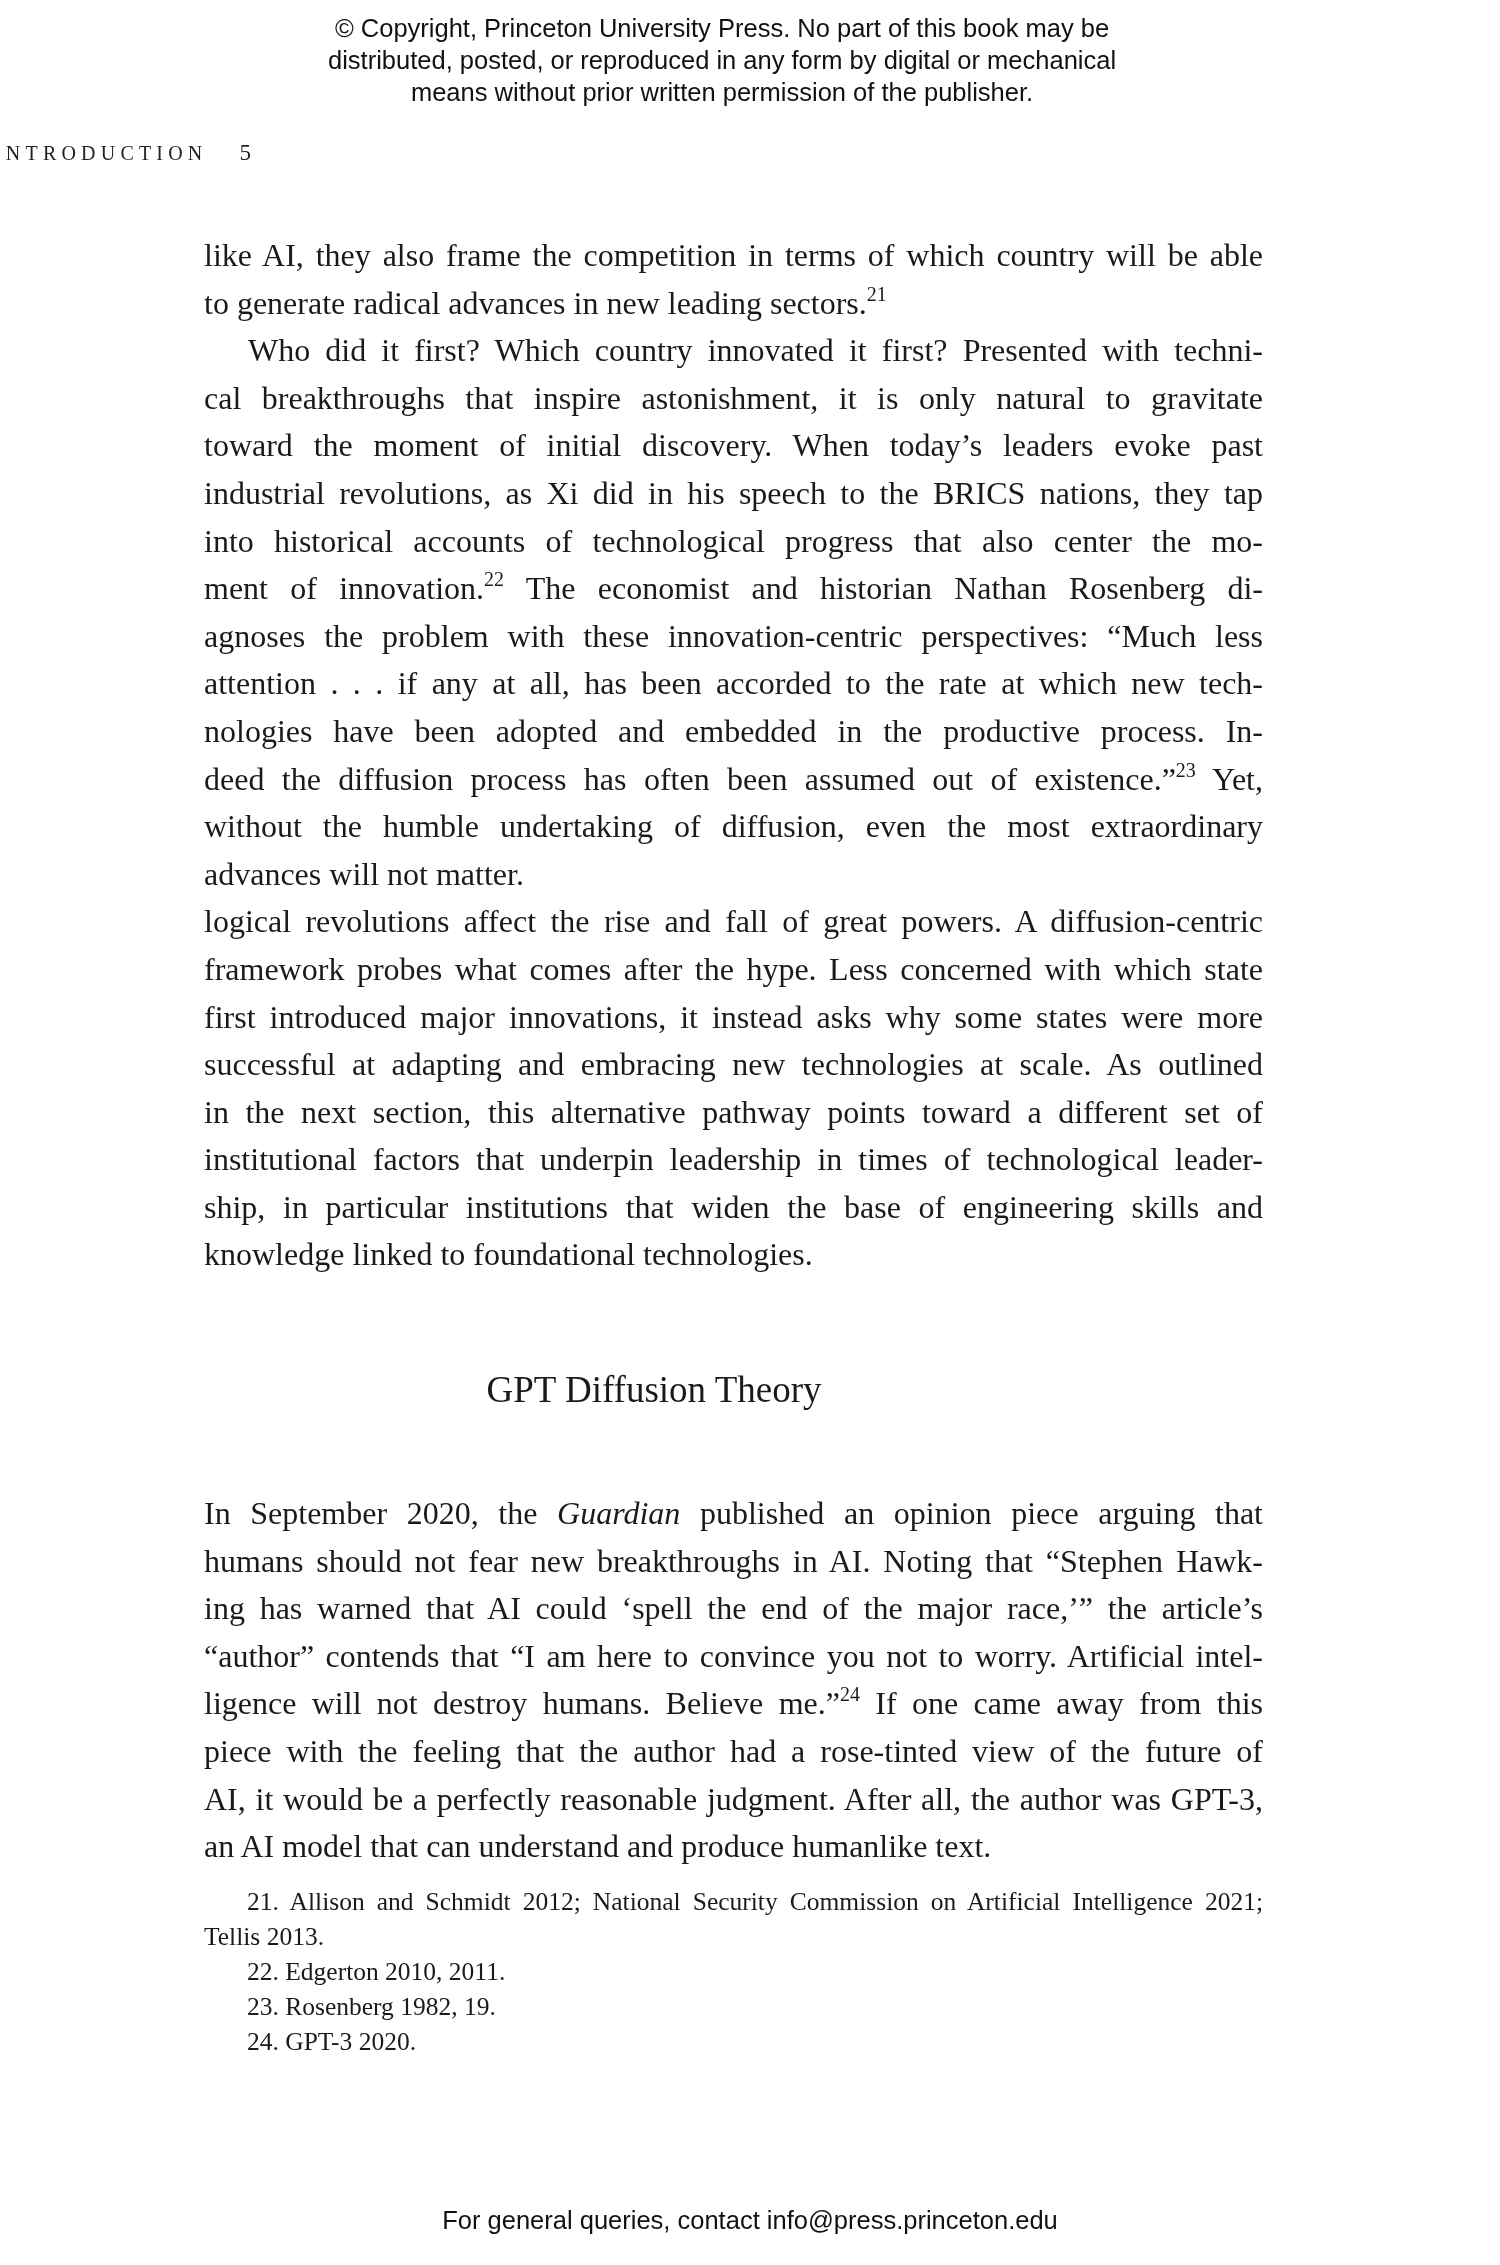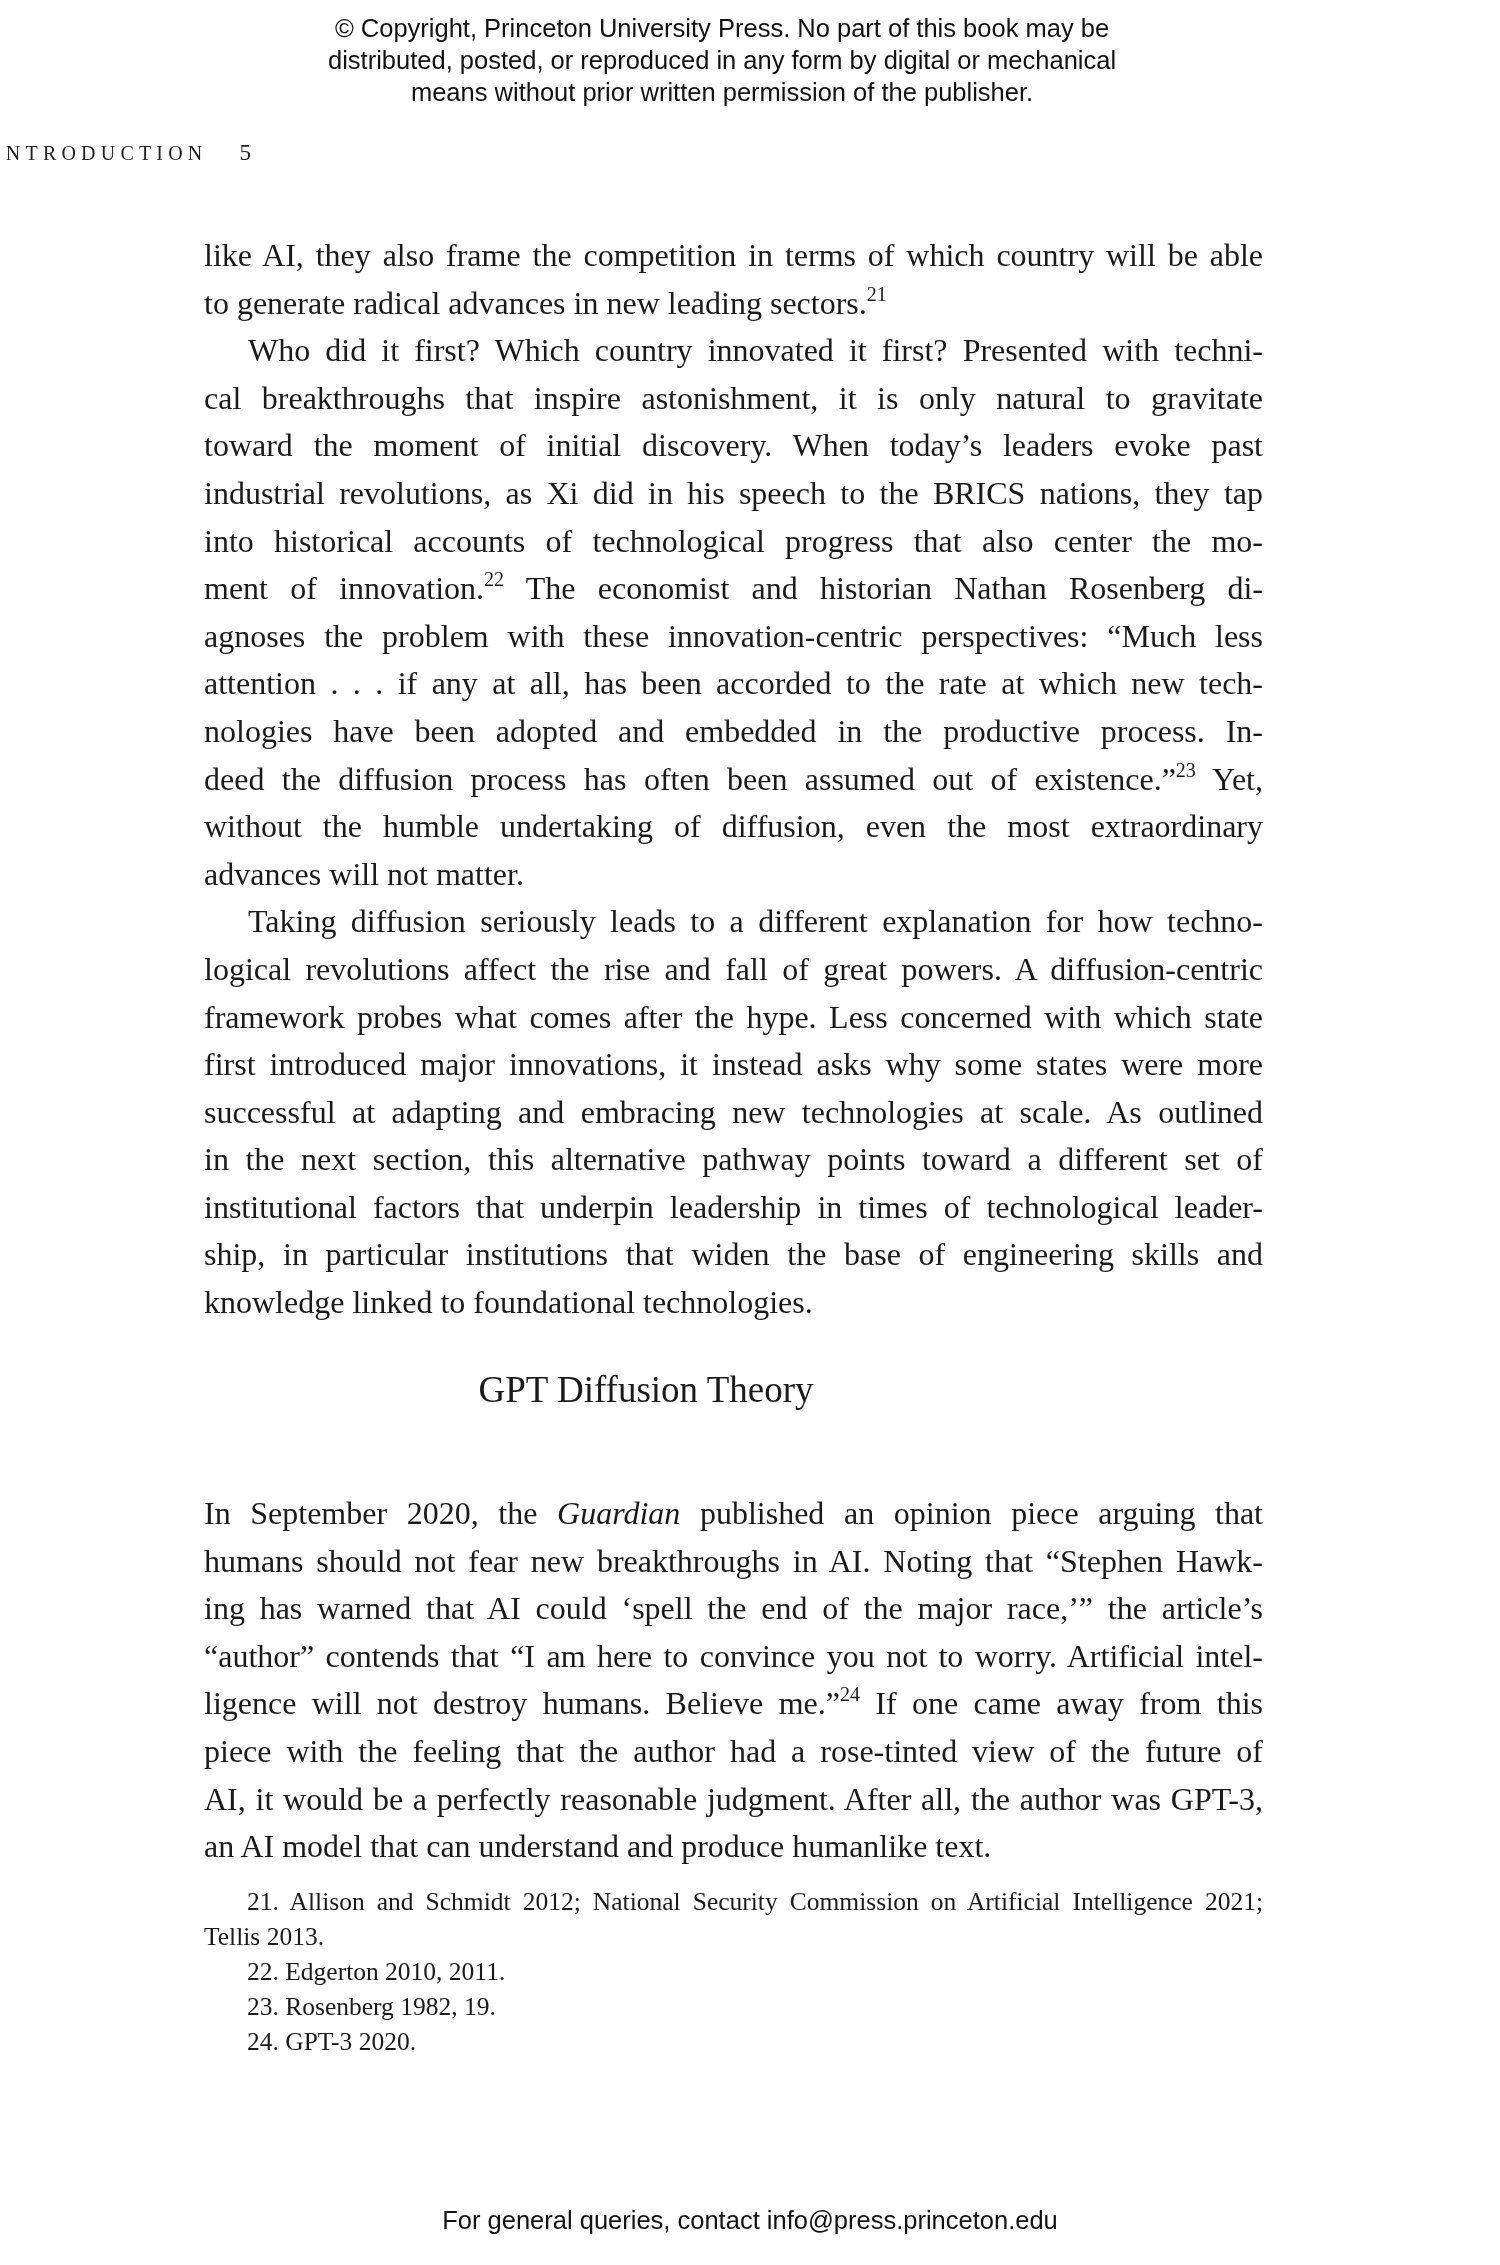--- a/index.html
+++ b/index.html
@@ -22,21 +22,21 @@
     .line {
       height: 47.6px; line-height: 47.6px;
       text-align: justify; text-align-last: justify; white-space: nowrap;
       overflow: visible;
     }
     .line.last { text-align-last: left; }
     .line.indent { padding-left: 44px; }
     .body-text .line { display: block; white-space: normal; }
     sup { font-size: 20px; line-height: 0; vertical-align: 0; position: relative; top: -13px; }
     .heading {
-      position: absolute; top: 1368px; left: 4px; width: 1284px; text-align: center;
+      position: absolute; top: 1368px; left: 12px; width: 1284px; text-align: center;
       font-family: "Liberation Serif", serif; font-size: 37px; color: #1a1a1a;
     }
     .footnotes {
       position: absolute; left: 204px; top: 1884px; width: 1059px;
       font-family: "Liberation Serif", serif; font-size: 25.5px; color: #1a1a1a;
     }
     .fn-line { height: 35px; line-height: 35px; white-space: nowrap; }
     .fn-line.indent { padding-left: 43px; }
     .fn-line.justify { text-align: justify; text-align-last: justify; white-space: normal; }
     .footer {
@@ -71,21 +71,20 @@
       <div class="line"><span>into historical accounts of technological progress that also center the mo-</span></div>
       <div class="line"><span>ment of innovation.</span><sup>22</sup><span> The economist and historian Nathan Rosenberg di-</span></div>
       <div class="line"><span>agnoses the problem with these innovation-centric perspectives: “Much less</span></div>
       <div class="line"><span>attention . . . if any at all, has been accorded to the rate at which new tech-</span></div>
       <div class="line"><span>nologies have been adopted and embedded in the productive process. In-</span></div>
       <div class="line"><span>deed the diffusion process has often been assumed out of existence.”</span><sup>23</sup><span> Yet,</span></div>
       <div class="line"><span>without the humble undertaking of diffusion, even the most extraordinary</span></div>
       <div class="line last"><span>advances will not matter.</span></div>
     </div>
     <div>
-      <div class="line indent"><span>Taking diffusion seriously leads to a different explanation for how techno-</span></div>
       <div class="line"><span>logical revolutions affect the rise and fall of great powers. A diffusion-centric</span></div>
       <div class="line"><span>framework probes what comes after the hype. Less concerned with which state</span></div>
       <div class="line"><span>first introduced major innovations, it instead asks why some states were more</span></div>
       <div class="line"><span>successful at adapting and embracing new technologies at scale. As outlined</span></div>
       <div class="line"><span>in the next section, this alternative pathway points toward a different set of</span></div>
       <div class="line"><span>institutional factors that underpin leadership in times of technological leader-</span></div>
       <div class="line"><span>ship, in particular institutions that widen the base of engineering skills and</span></div>
       <div class="line last"><span>knowledge linked to foundational technologies.</span></div>
     </div>
   </div>

